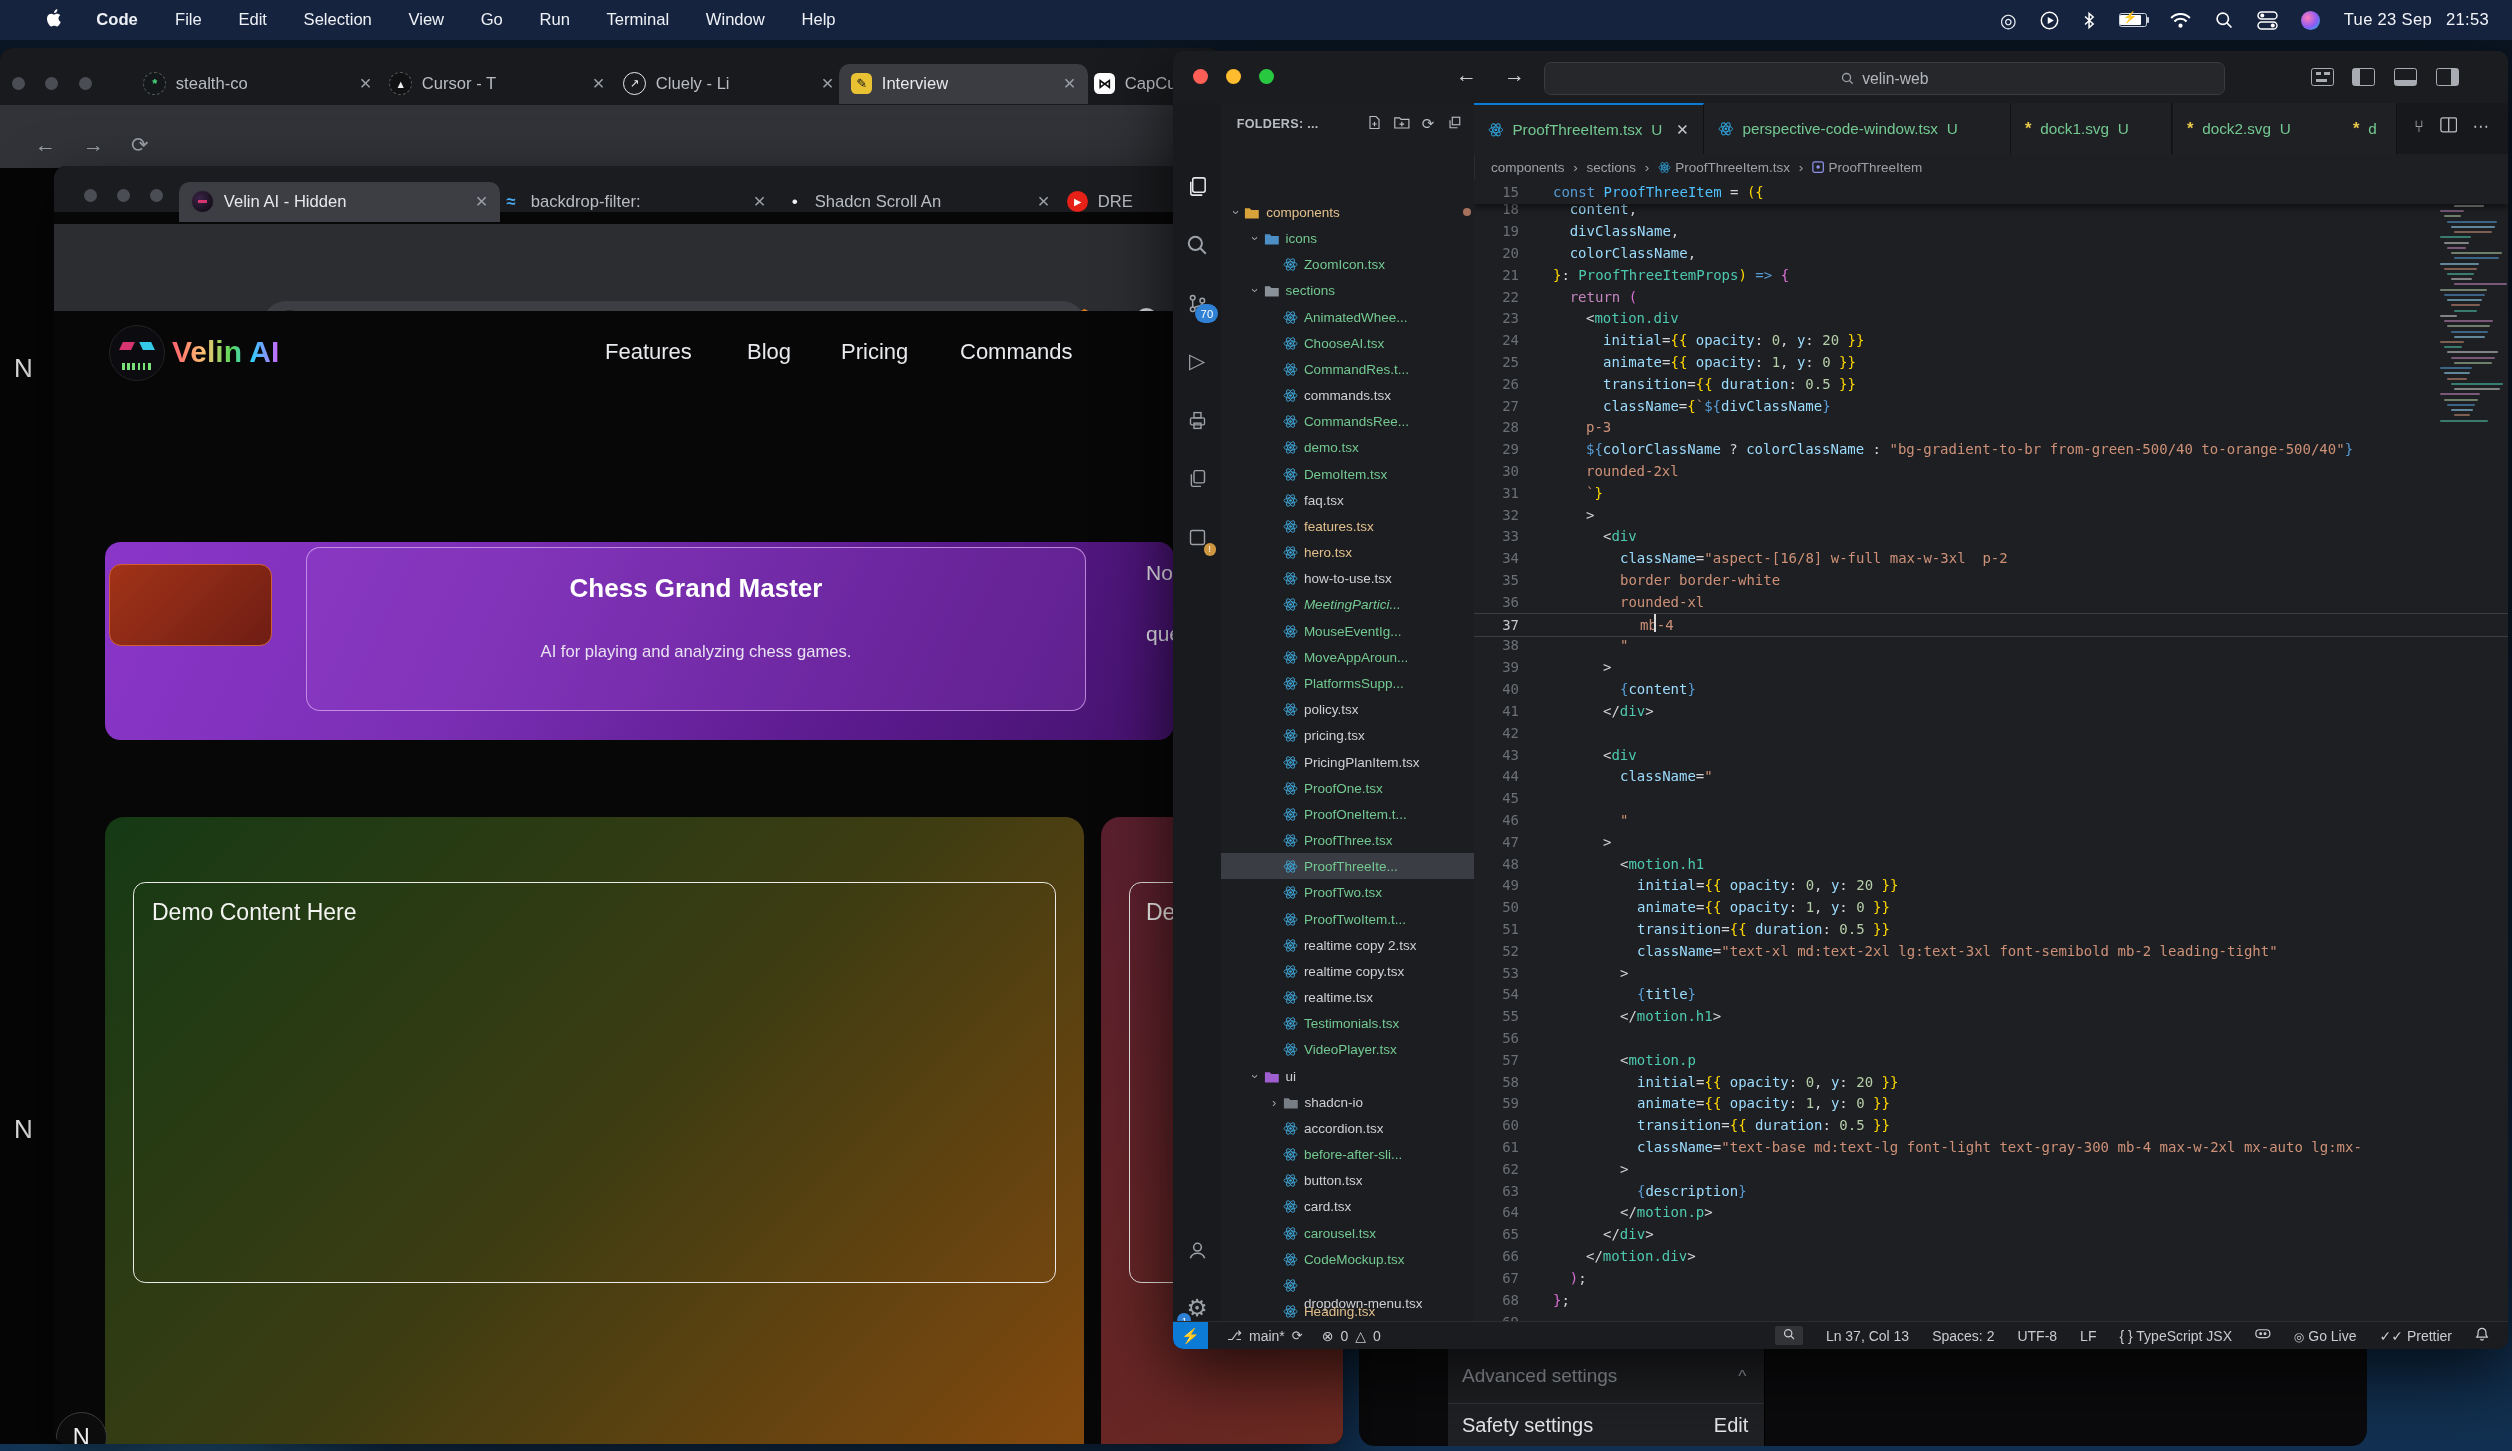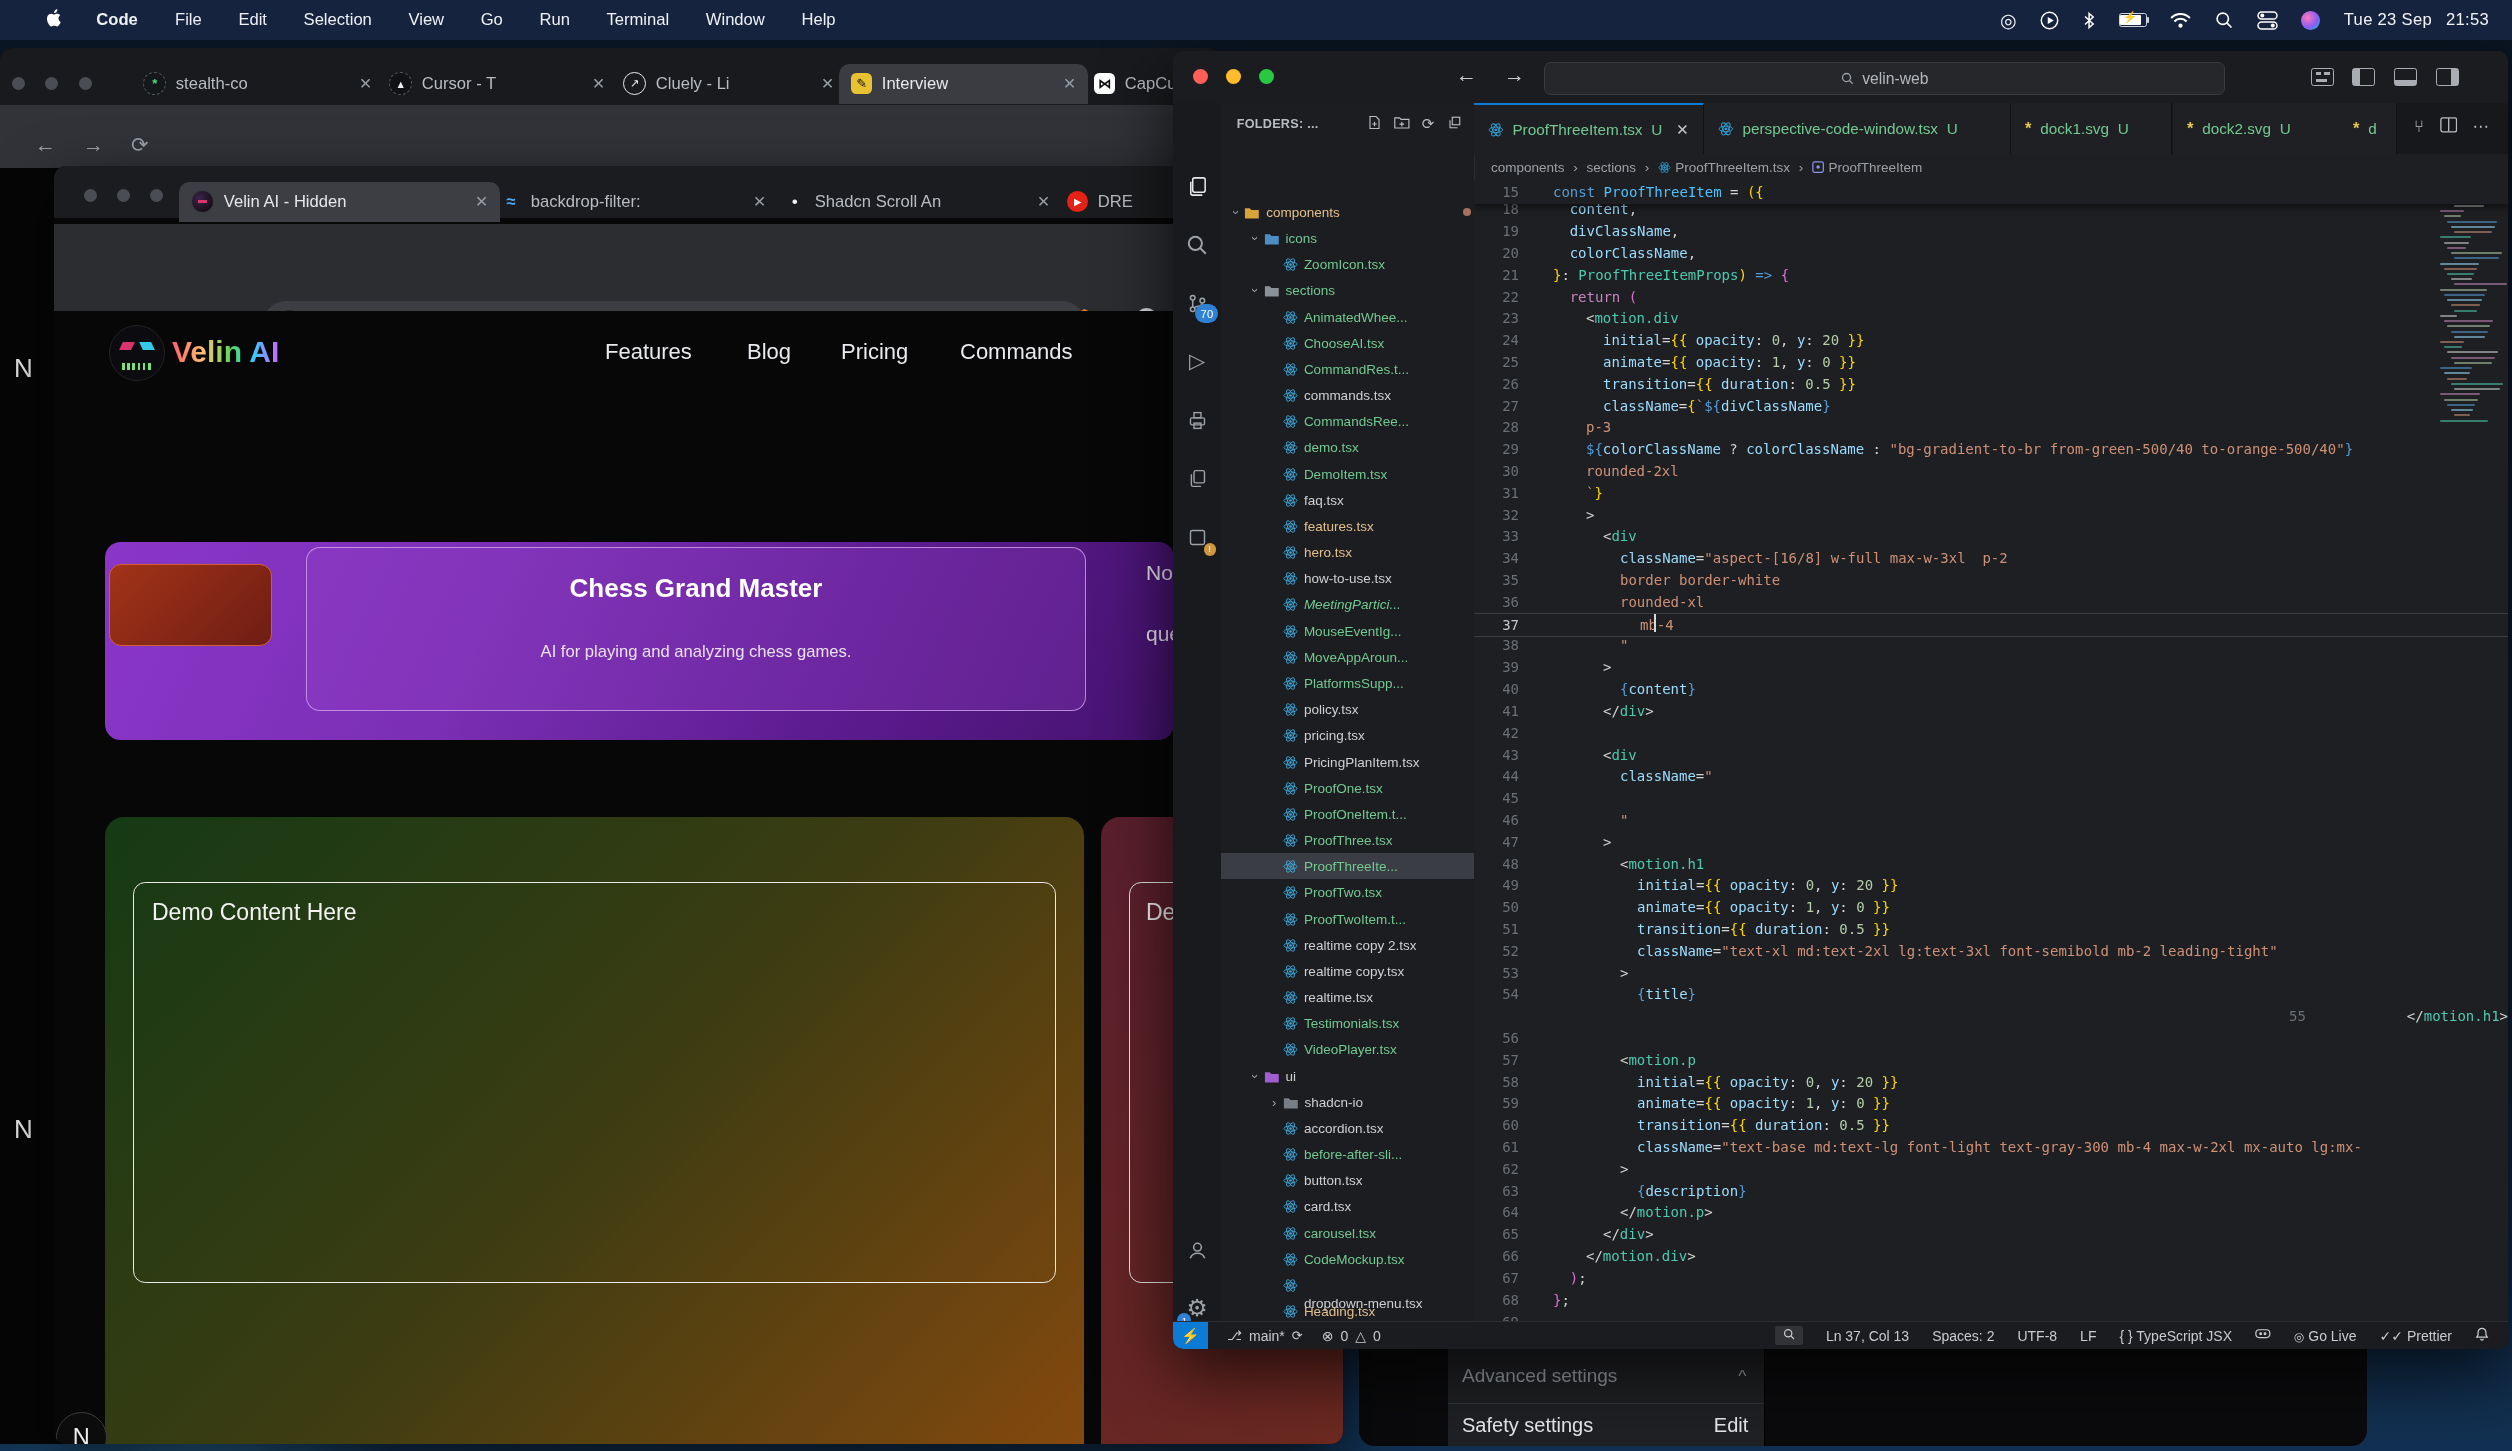--- a/index.html
+++ b/index.html
@@ -29,21 +29,21 @@
   .fav{width:21px;height:21px;border-radius:50%;display:flex;align-items:center;justify-content:center;flex:none;font-size:13px;}
   
   #win1{left:0;top:48px;width:1221px;height:1396px;background:#060607;border-radius:12.2px 12.2px 0 0;overflow:hidden;z-index:5;}
   #w1strip{position:absolute;left:0;top:0;width:100%;height:57px;background:#191a1d;}
   #w1bar{position:absolute;left:0;top:57px;width:100%;height:63px;background:#313338;}
   #w1pill{position:absolute;left:188px;top:67px;width:541px;height:44px;border-radius:22px;background:#1f2023;display:flex;align-items:center;color:#d2d5da;font-size:18.3px;gap:12.2px;padding-left:14px;box-sizing:border-box;}
   .navarr{color:#9aa0a6;font-size:21px;}
   .bgletter{position:absolute;color:#e8e8e8;font-size:26px;}
   
   #win2{left:54px;top:166px;width:1289px;height:1278px;background:#070708;border-radius:12.2px;overflow:hidden;z-index:10;box-shadow:0 21px 61px rgba(0,0,0,.65);}
-  #w2strip{position:absolute;left:0;top:0;width:100%;height:52px;background:#1b1c1f;}
+  #w2strip{position:absolute;left:0;top:0;width:100%;height:46px;background:#1b1c1f;}
   #w2bar{position:absolute;left:0;top:58px;width:100%;height:87px;background:#2c2d31;}
   #w2pill{position:absolute;left:208px;top:77px;width:824px;height:49px;border-radius:24.4px;background:#3d3e43;display:flex;align-items:center;gap:14px;padding-left:12.2px;box-sizing:border-box;font-size:20px;}
   #w2pill .info{width:31px;height:31px;border-radius:50%;background:#2a2b2e;color:#cfd3d8;display:flex;align-items:center;justify-content:center;font-size:15.7px;flex:none;}
   .host{color:#eceef1;}.port{color:#9aa0a6;}
   #page{position:absolute;left:0;top:145px;width:100%;height:1133px;background:#070708;}
   #logo{position:absolute;left:55px;top:14px;width:54px;height:54px;border-radius:50%;background:#0c0c10;overflow:hidden;border:0.9px solid #222;}
   #logo i{position:absolute;left:10.5px;top:15.7px;width:12.2px;height:7.9px;background:#d8356f;transform:skewX(-25deg);}
   #logo u{position:absolute;right:10.5px;top:15.7px;width:12.2px;height:7.9px;background:#35c9e8;transform:skewX(25deg);}
   #logo s{position:absolute;left:12.2px;bottom:10.5px;width:30px;height:7px;background:repeating-linear-gradient(90deg,#7ae07a 0 2.6px,transparent 2.6px 5.2px);}
   #brand{position:absolute;left:118px;top:24.4px;font-size:30px;font-weight:600;
@@ -1130,21 +1130,21 @@
         <div class="crow" style="top: 607px;"><span class="ln">45</span><span class="lc" style="padding-left:0px;"></span></div>
         <div class="crow" style="top: 629px;"><span class="ln">46</span><span class="lc" style="padding-left:67px;"><span class="tk-s">"</span></span></div>
         <div class="crow" style="top: 651px;"><span class="ln">47</span><span class="lc" style="padding-left:50px;"><span class="tk-w">&gt;</span></span></div>
         <div class="crow" style="top: 673px;"><span class="ln">48</span><span class="lc" style="padding-left:67px;"><span class="tk-w">&lt;</span><span class="tk-g">motion.h1</span></span></div>
         <div class="crow" style="top: 694px;"><span class="ln">49</span><span class="lc" style="padding-left:84px;"><span class="tk-p">initial</span><span class="tk-w">=</span><span class="tk-y">{{</span><span class="tk-w"> </span><span class="tk-p">opacity</span><span class="tk-w">: </span><span class="tk-n">0</span><span class="tk-w">, </span><span class="tk-p">y</span><span class="tk-w">: </span><span class="tk-n">20</span><span class="tk-w"> </span><span class="tk-y">}}</span></span></div>
         <div class="crow" style="top: 716px;"><span class="ln">50</span><span class="lc" style="padding-left:84px;"><span class="tk-p">animate</span><span class="tk-w">=</span><span class="tk-y">{{</span><span class="tk-w"> </span><span class="tk-p">opacity</span><span class="tk-w">: </span><span class="tk-n">1</span><span class="tk-w">, </span><span class="tk-p">y</span><span class="tk-w">: </span><span class="tk-n">0</span><span class="tk-w"> </span><span class="tk-y">}}</span></span></div>
         <div class="crow" style="top: 738px;"><span class="ln">51</span><span class="lc" style="padding-left:84px;"><span class="tk-p">transition</span><span class="tk-w">=</span><span class="tk-y">{{</span><span class="tk-w"> </span><span class="tk-p">duration</span><span class="tk-w">: </span><span class="tk-n">0.5</span><span class="tk-w"> </span><span class="tk-y">}}</span></span></div>
         <div class="crow" style="top: 760px;"><span class="ln">52</span><span class="lc" style="padding-left:84px;"><span class="tk-p">className</span><span class="tk-w">=</span><span class="tk-s">"text-xl md:text-2xl lg:text-3xl font-semibold mb-2 leading-tight"</span></span></div>
         <div class="crow" style="top: 782px;"><span class="ln">53</span><span class="lc" style="padding-left:67px;"><span class="tk-w">&gt;</span></span></div>
         <div class="crow" style="top: 803px;"><span class="ln">54</span><span class="lc" style="padding-left:84px;"><span class="tk-b">{</span><span class="tk-p">title</span><span class="tk-b">}</span></span></div>
-        <div class="crow" style="top: 825px; justify-content: flex-end;"><span class="ln">55</span><span class="lc" style="padding-left:67px;"><span class="tk-w">&lt;/</span><span class="tk-g">motion.h1</span><span class="tk-w">&gt;</span></span></div>
+        <div class="crow" style="top: 825px;"><span class="ln">55</span><span class="lc" style="padding-left:67px;"><span class="tk-w">&lt;/</span><span class="tk-g">motion.h1</span><span class="tk-w">&gt;</span></span></div>
         <div class="crow" style="top: 847px;"><span class="ln">56</span><span class="lc" style="padding-left:0px;"></span></div>
         <div class="crow" style="top: 869px;"><span class="ln">57</span><span class="lc" style="padding-left:67px;"><span class="tk-w">&lt;</span><span class="tk-g">motion.p</span></span></div>
         <div class="crow" style="top: 891px;"><span class="ln">58</span><span class="lc" style="padding-left:84px;"><span class="tk-p">initial</span><span class="tk-w">=</span><span class="tk-y">{{</span><span class="tk-w"> </span><span class="tk-p">opacity</span><span class="tk-w">: </span><span class="tk-n">0</span><span class="tk-w">, </span><span class="tk-p">y</span><span class="tk-w">: </span><span class="tk-n">20</span><span class="tk-w"> </span><span class="tk-y">}}</span></span></div>
         <div class="crow" style="top: 912px;"><span class="ln">59</span><span class="lc" style="padding-left:84px;"><span class="tk-p">animate</span><span class="tk-w">=</span><span class="tk-y">{{</span><span class="tk-w"> </span><span class="tk-p">opacity</span><span class="tk-w">: </span><span class="tk-n">1</span><span class="tk-w">, </span><span class="tk-p">y</span><span class="tk-w">: </span><span class="tk-n">0</span><span class="tk-w"> </span><span class="tk-y">}}</span></span></div>
         <div class="crow" style="top: 934px;"><span class="ln">60</span><span class="lc" style="padding-left:84px;"><span class="tk-p">transition</span><span class="tk-w">=</span><span class="tk-y">{{</span><span class="tk-w"> </span><span class="tk-p">duration</span><span class="tk-w">: </span><span class="tk-n">0.5</span><span class="tk-w"> </span><span class="tk-y">}}</span></span></div>
         <div class="crow" style="top: 956px;"><span class="ln">61</span><span class="lc" style="padding-left:84px;"><span class="tk-p">className</span><span class="tk-w">=</span><span class="tk-s">"text-base md:text-lg font-light text-gray-300 mb-4 max-w-2xl mx-auto lg:mx-</span></span></div>
         <div class="crow" style="top: 978px;"><span class="ln">62</span><span class="lc" style="padding-left:67px;"><span class="tk-w">&gt;</span></span></div>
         <div class="crow" style="top: 1000px;"><span class="ln">63</span><span class="lc" style="padding-left:84px;"><span class="tk-b">{</span><span class="tk-p">description</span><span class="tk-b">}</span></span></div>
         <div class="crow" style="top: 1021px;"><span class="ln">64</span><span class="lc" style="padding-left:67px;"><span class="tk-w">&lt;/</span><span class="tk-g">motion.p</span><span class="tk-w">&gt;</span></span></div>
         <div class="crow" style="top: 1043px;"><span class="ln">65</span><span class="lc" style="padding-left:50px;"><span class="tk-w">&lt;/</span><span class="tk-g">div</span><span class="tk-w">&gt;</span></span></div>

